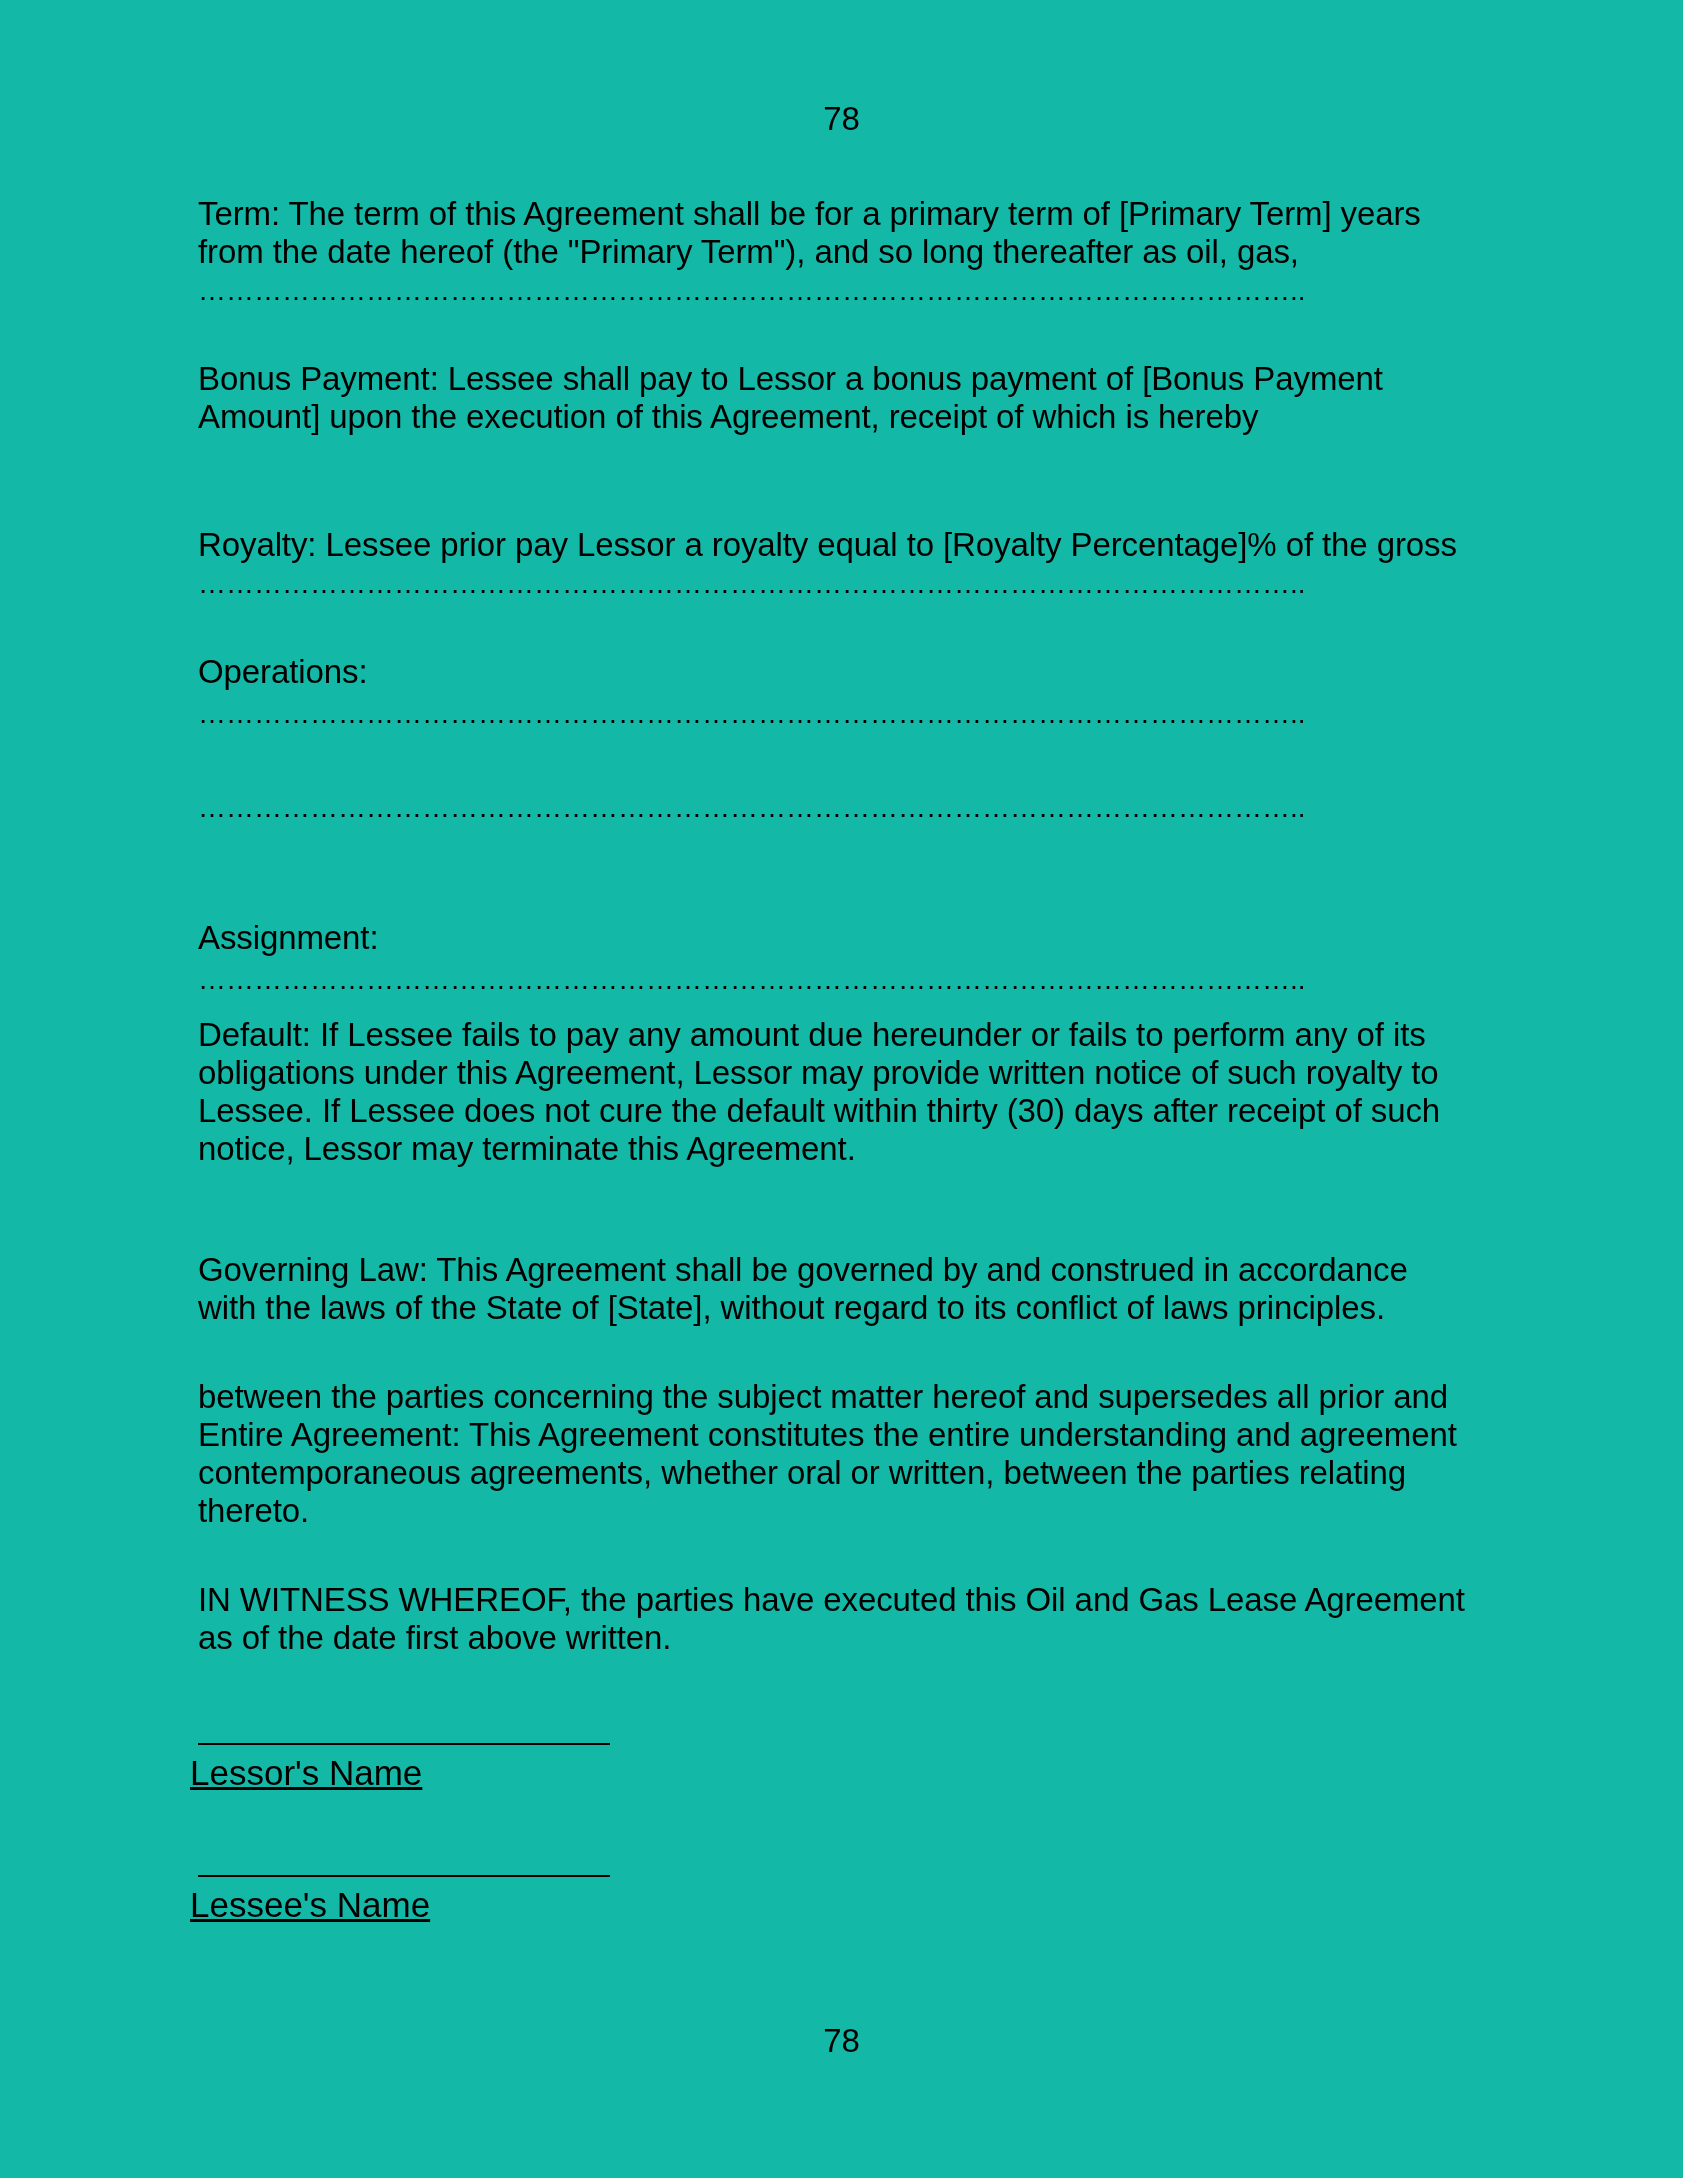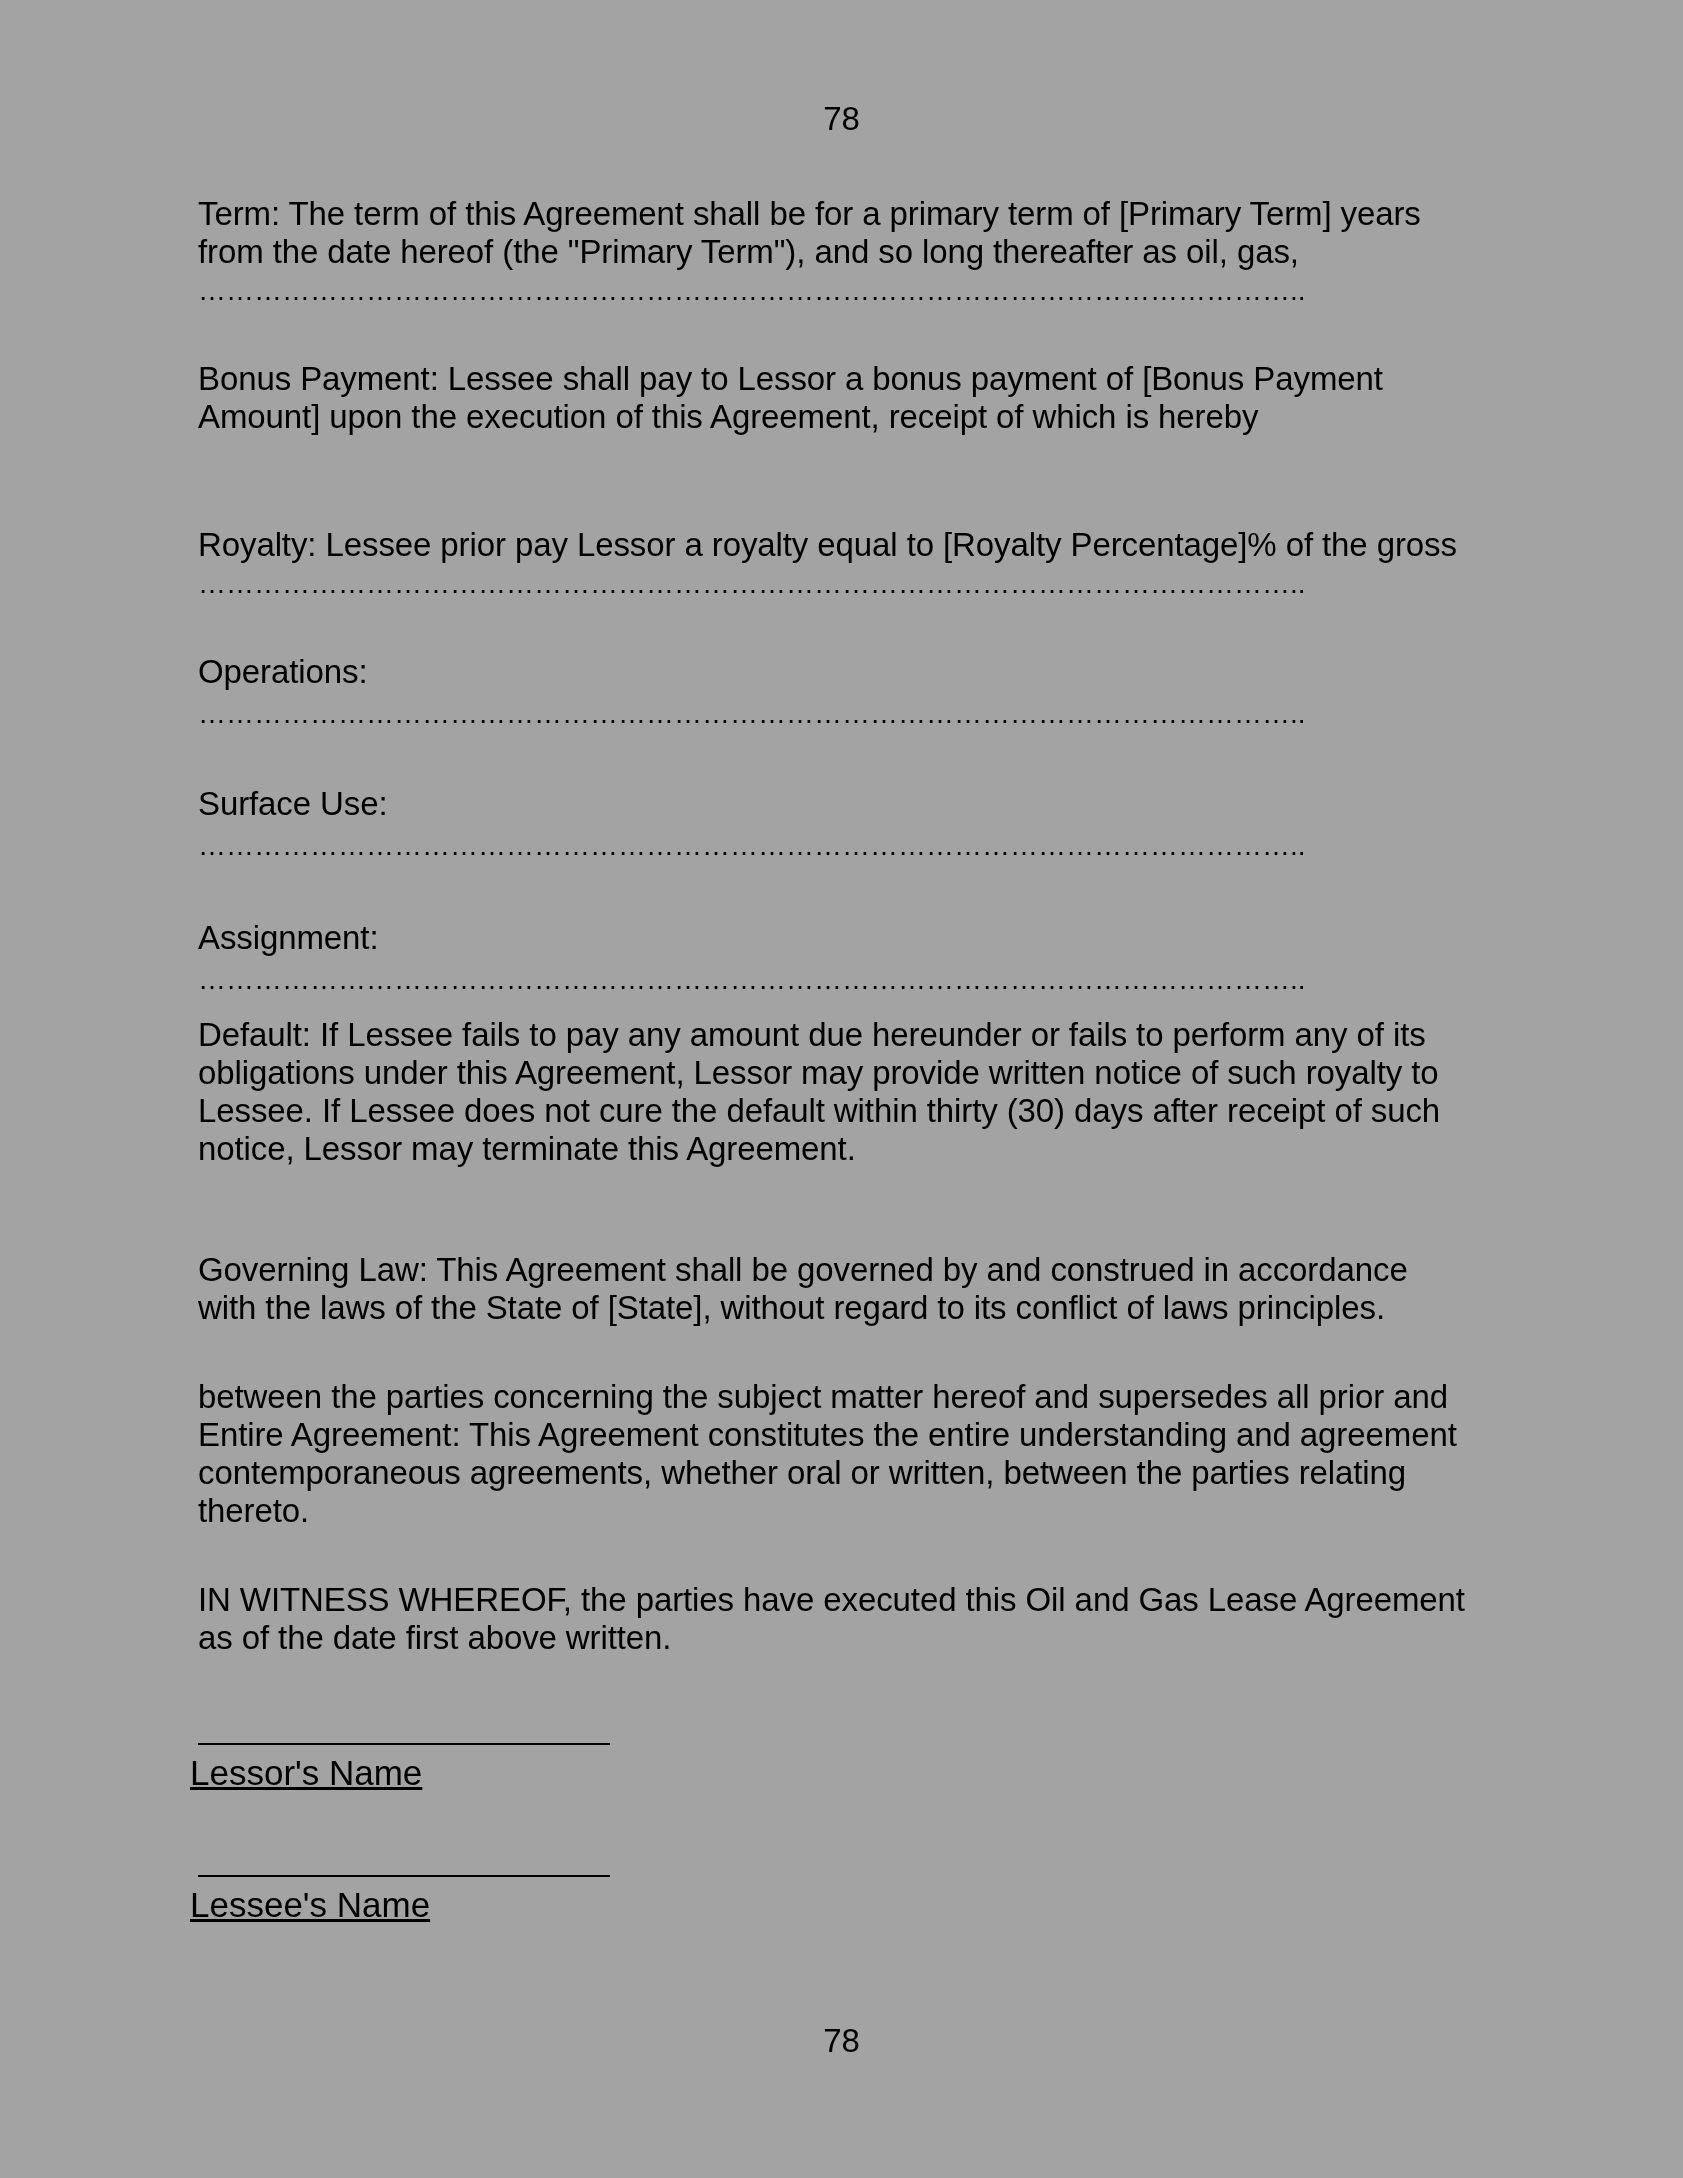--- a/index.html
+++ b/index.html
@@ -13,21 +13,21 @@
       position: relative;
       overflow: hidden;
       font-family: "Liberation Sans", "DejaVu Sans", sans-serif;
       color: #000000;
     }
     .page {
       position: absolute;
       left: 0; top: 0;
       width: 1683px;
       height: 2178px;
-      background: #a3a3a3;
+      background: #14b8a6;
     }
     .page-num {
       position: absolute;
       left: 0;
       width: 1683px;
       text-align: center;
       font-size: 33px;
       line-height: 39px;
     }
     .block {
@@ -93,21 +93,20 @@
     <span class="line">Royalty: Lessee prior pay Lessor a royalty equal to [Royalty Percentage]% of the gross</span>
     <span class="dots">………………………………………………………………………………………………………..</span>
   </div>
 
   <div class="block" style="top:653px;">
     <span class="line">Operations:</span>
     <span class="dots dots-gap">………………………………………………………………………………………………………..</span>
   </div>
 
   <div class="block" style="top:785px;">
-    <span class="line">Surface Use:</span>
     <span class="dots dots-gap">………………………………………………………………………………………………………..</span>
   </div>
 
   <div class="block" style="top:919px;">
     <span class="line">Assignment:</span>
     <span class="dots dots-gap">………………………………………………………………………………………………………..</span>
   </div>
 
   <div class="block" style="top:1016px;">
     <span class="line">Default: If Lessee fails to pay any amount due hereunder or fails to perform any of its</span>

